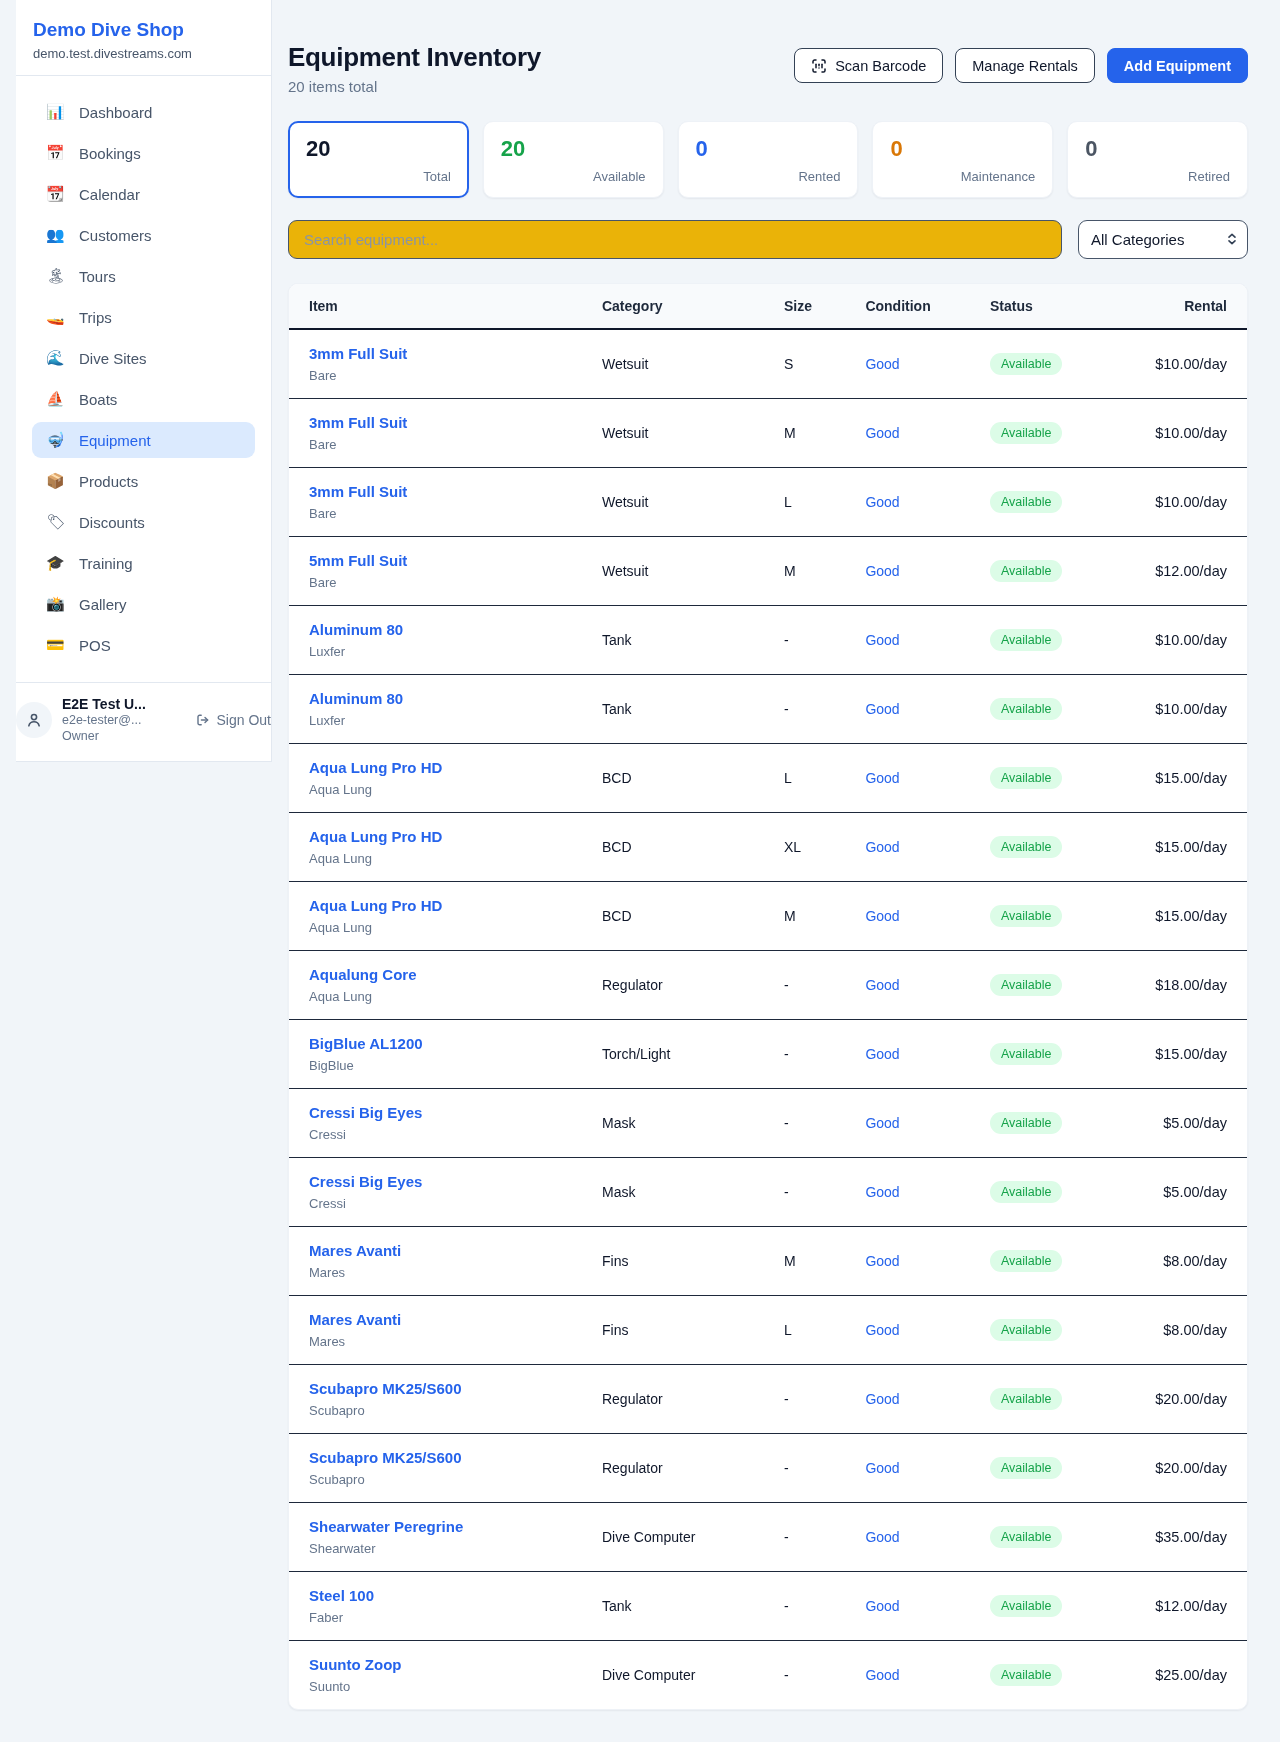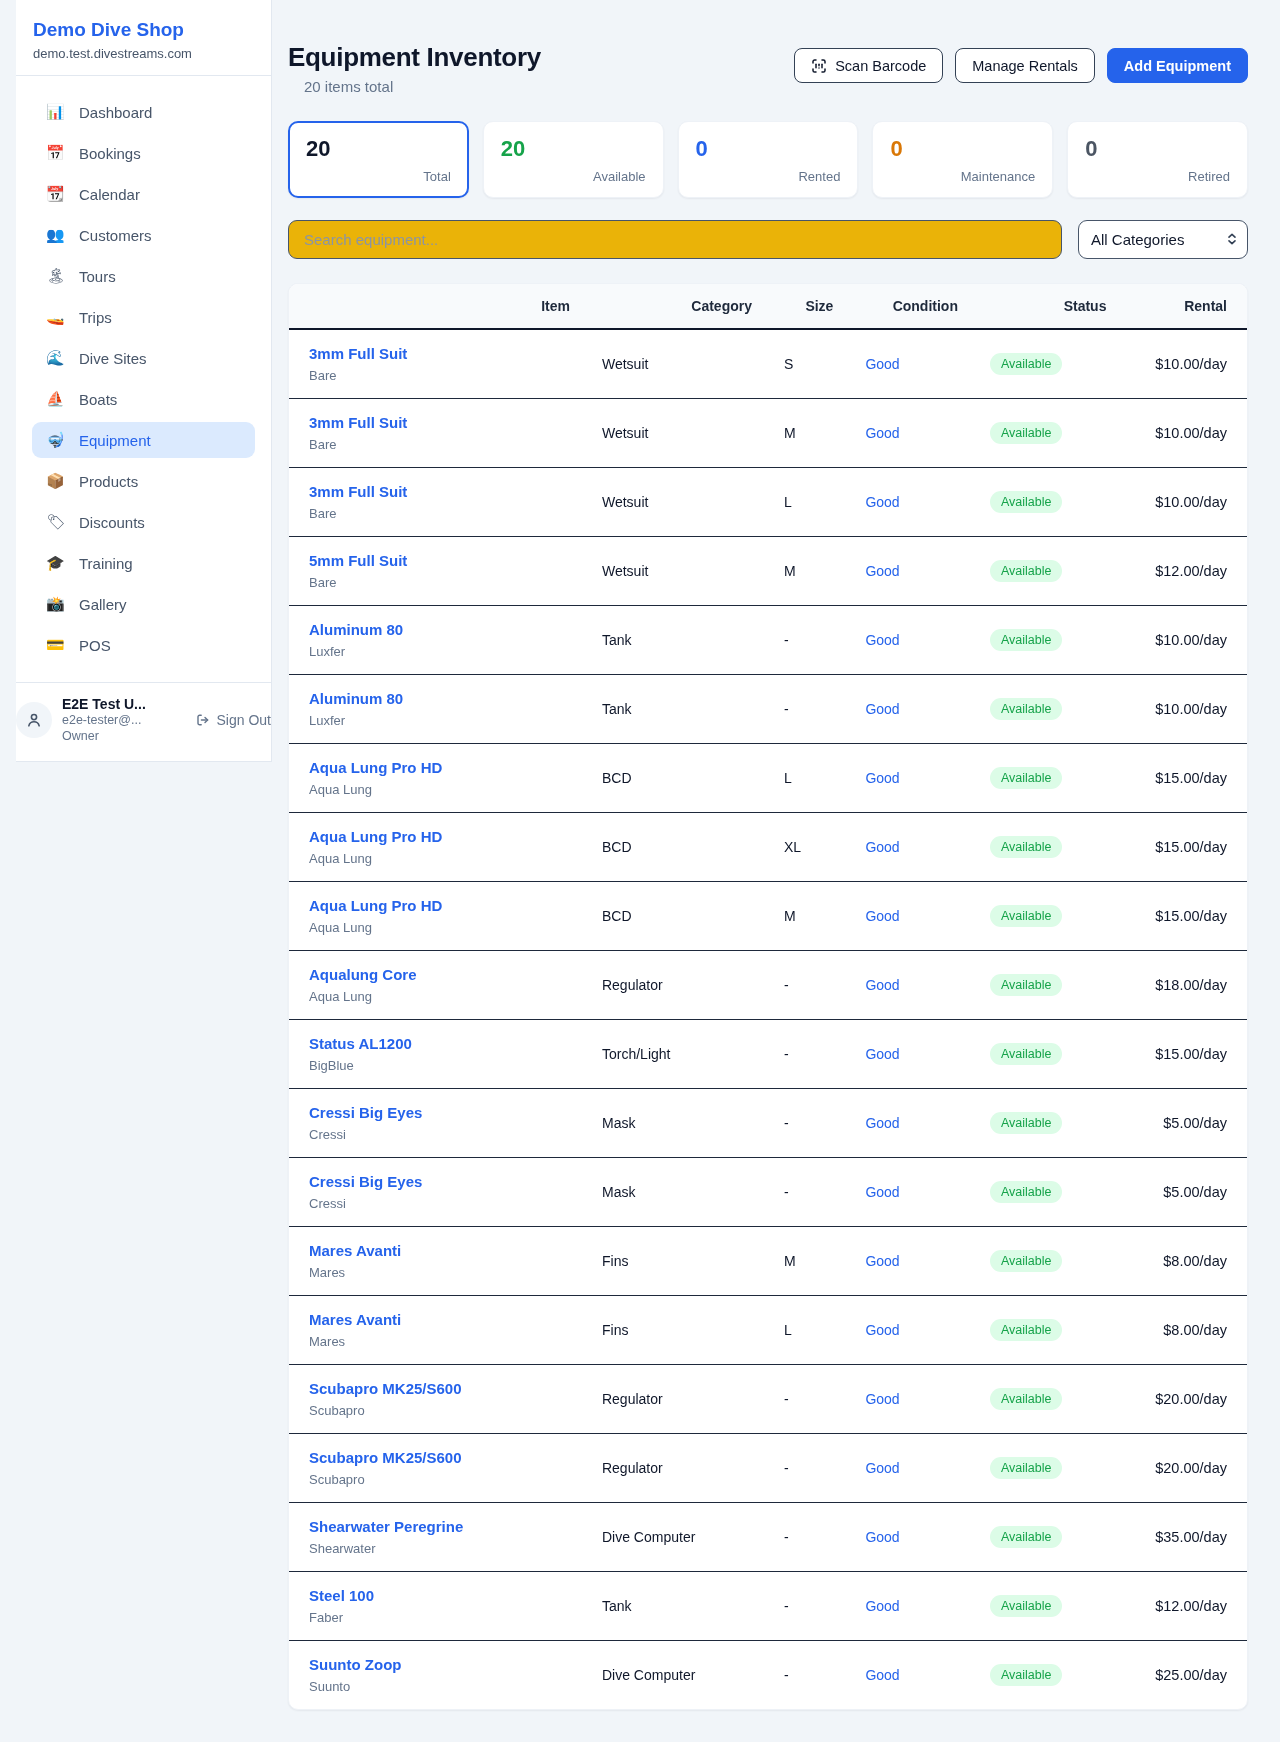--- a/index.html
+++ b/index.html
@@ -32,21 +32,21 @@
     display:flex; align-items:center; justify-content:center; flex:0 0 36px;
   }
   .user-meta { flex:1; min-width:0; }
   .user-name { font-size:14px; font-weight:700; color:#0f172a; white-space:nowrap; }
   .user-email, .user-role { font-size:12.5px; color:#64748b; line-height:16px; }
   .signout { display:flex; align-items:center; gap:6px; color:#64748b; font-size:14px; cursor:pointer; white-space:nowrap; }
   
   .main { margin-left:256px; padding:42px 32px 36px; }
   .page-head { display:flex; justify-content:space-between; align-items:flex-start; }
   .page-title { font-size:26px; font-weight:700; color:#0f172a; letter-spacing:-.3px; }
-  .page-sub { font-size:15px; color:#64748b; margin-top:5px;margin-left:16px; }
+  .page-sub { font-size:15px; color:#64748b; margin-top:5px; }
   .head-actions { display:flex; gap:12px; margin-top:6px; }
   .btn {
     display:flex; align-items:center; gap:8px; height:35px; padding:0 16px;
     border-radius:8px; font-size:14.5px; cursor:pointer; background:#fff;
     border:1px solid #334155; color:#0f172a; font-weight:500;
   }
   .btn-primary { background:#2563eb; border-color:#2563eb; color:#fff; font-weight:600; }
   
   .stats { display:flex; gap:14px; margin-top:26px; }
   .stat-card {
@@ -70,21 +70,21 @@
     appearance:none; -webkit-appearance:none; outline:none; cursor:pointer;
   }
   .select-chevron { position:absolute; right:9px; top:11px; pointer-events:none; }
   
   .table-card {
     margin-top:24px; background:#fff; border-radius:10px; overflow:hidden;
     box-shadow:0 1px 2px rgba(15,23,42,.06); border:1px solid #eef2f7;
   }
   table { width:100%; border-collapse:collapse; }
   thead th {
-    background:#f8fafc; text-align:right; font-size:14px; font-weight:700; color:#1e293b;
+    background:#f8fafc; text-align:left; font-size:14px; font-weight:700; color:#1e293b;
     padding:14px 16px; border-bottom:2px solid #0f172a;
   }
   th:first-child, td:first-child { padding-left:20px; }
   th:last-child, td:last-child { padding-right:20px; text-align:right; }
   tbody td { padding:14px 16px; border-bottom:1px solid #1e293b; font-size:14px; color:#0f172a; vertical-align:middle; }
   tbody tr:last-child td { border-bottom:none; }
   .item-name { color:#2563eb; font-size:15px; font-weight:600; line-height:20px; cursor:pointer; }
   .item-brand { color:#64748b; font-size:13px; margin-top:3px; line-height:17px; }
   .cond-link { color:#2563eb; cursor:pointer; }
   .badge {
@@ -466,21 +466,21 @@
             <td>
               <span class="badge">Available</span>
             </td>
             <td>
               <span class="rental">$18.00/day</span>
             </td>
           </tr>
 
           <tr>
             <td>
-              <div class="item-name">Status AL1200</div>
+              <div class="item-name">BigBlue AL1200</div>
               <div class="item-brand">BigBlue</div>
             </td>
             <td>Torch/Light</td>
             <td>-</td>
             <td>
               <span class="cond-link">Good</span>
             </td>
             <td>
               <span class="badge">Available</span>
             </td>

